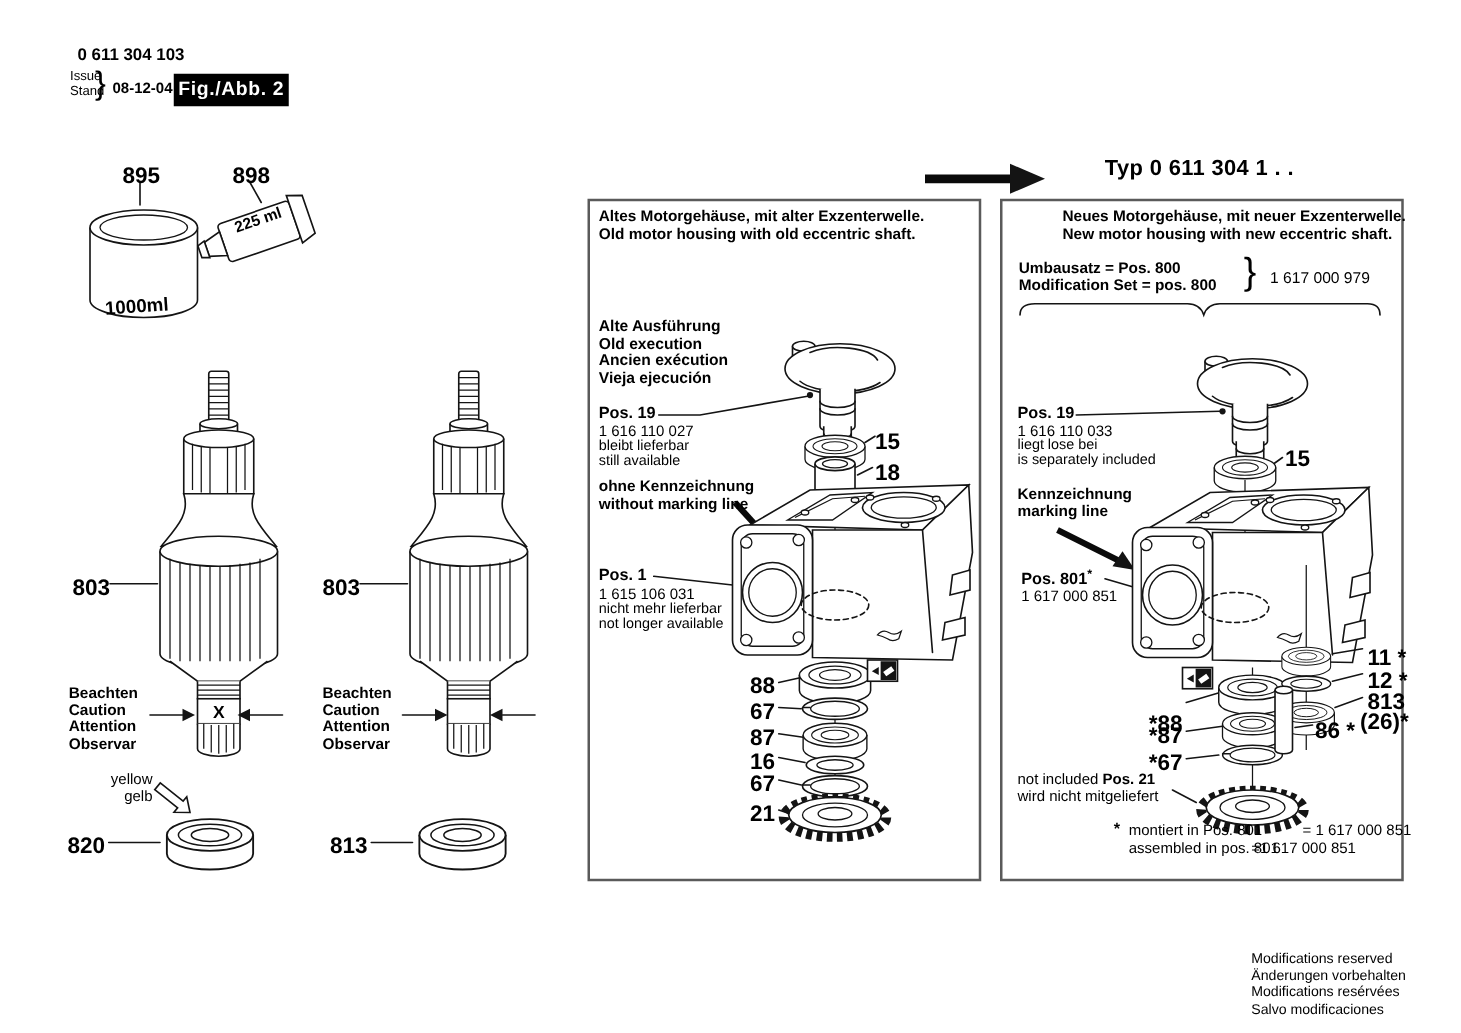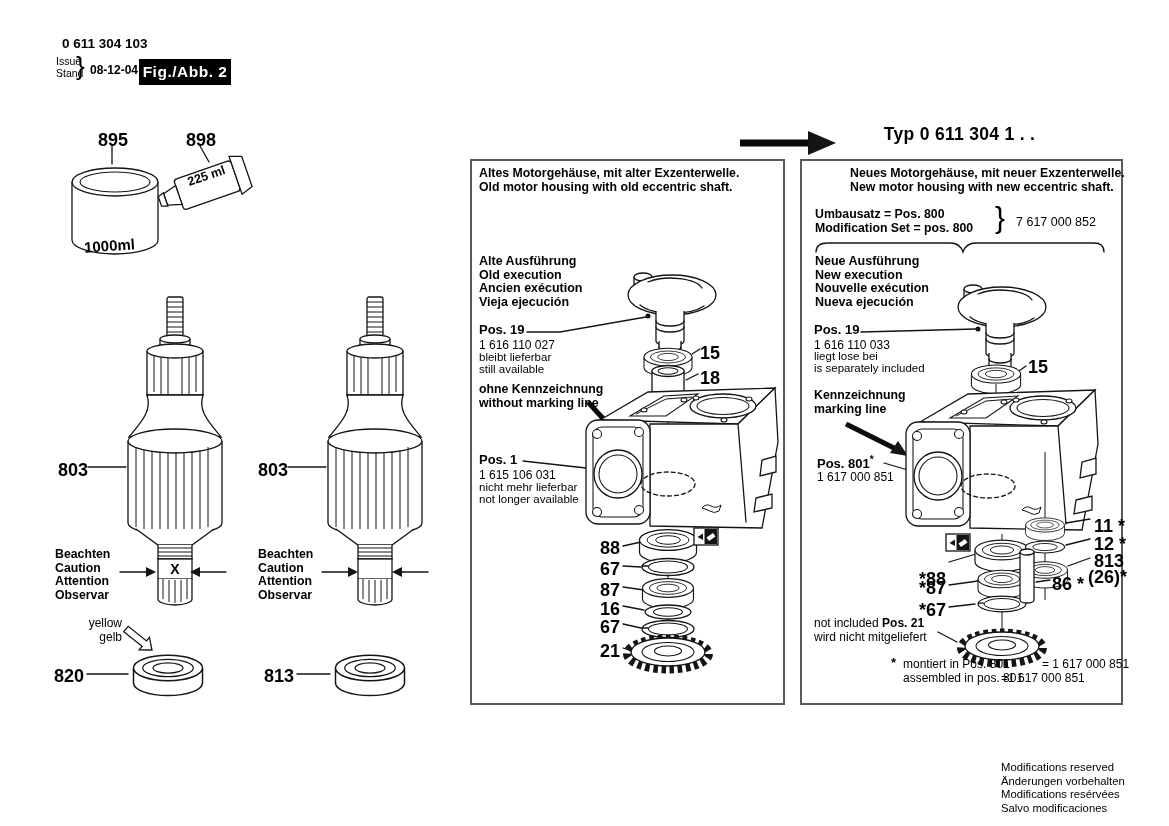--- a/index.html
+++ b/index.html
@@ -327,27 +327,21 @@
   <div class="panel-box" style="left:800px;top:159px;width:319px;height:542px;"></div>
   <div class="abs txt b lines" style="left:812px;top:167px;font-size:12.3px;margin-left:38px;">
     <div>Neues Motorgehäuse, mit neuer Exzenterwelle.</div>
     <div>New motor housing with new eccentric shaft.</div>
   </div>
   <div class="abs txt b lines" style="left:815px;top:208px;font-size:12.3px;">
     <div>Umbausatz = Pos. 800</div>
     <div>Modification Set = pos. 800</div>
   </div>
   <div class="abs txt" style="left:995px;top:201px;font-size:30px;font-weight:normal;">}</div>
-  <div class="abs txt reg" style="left:1016px;top:215px;font-size:12.5px;">7 617 000 852</div>
-  <div class="abs txt b lines" style="left:815px;top:255px;font-size:12.5px;">
-    <div>Neue Ausführung</div>
-    <div>New execution</div>
-    <div>Nouvelle exécution</div>
-    <div>Nueva ejecución</div>
-  </div>
+  <div class="abs txt reg" style="left:1016px;top:215px;font-size:12.5px;">1 617 000 979</div>
   <div class="abs txt b" style="left:814px;top:322px;font-size:13px;">Pos. 19</div>
   <div class="abs txt reg" style="left:814px;top:338px;font-size:12px;">1 616 110 033</div>
   <div class="abs txt reg" style="left:814px;top:350px;font-size:11.5px;">liegt lose bei</div>
   <div class="abs txt reg" style="left:814px;top:362px;font-size:11.5px;">is separately included</div>
   <div class="abs lbl" style="left:1028px;top:357px;">15</div>
   <div class="abs txt b lines" style="left:814px;top:389px;font-size:12.3px;">
     <div>Kennzeichnung</div>
     <div>marking line</div>
   </div>
   <div class="abs txt b" style="left:817px;top:454px;font-size:13px;"><span>Pos. 801</span><sup>*</sup></div>

